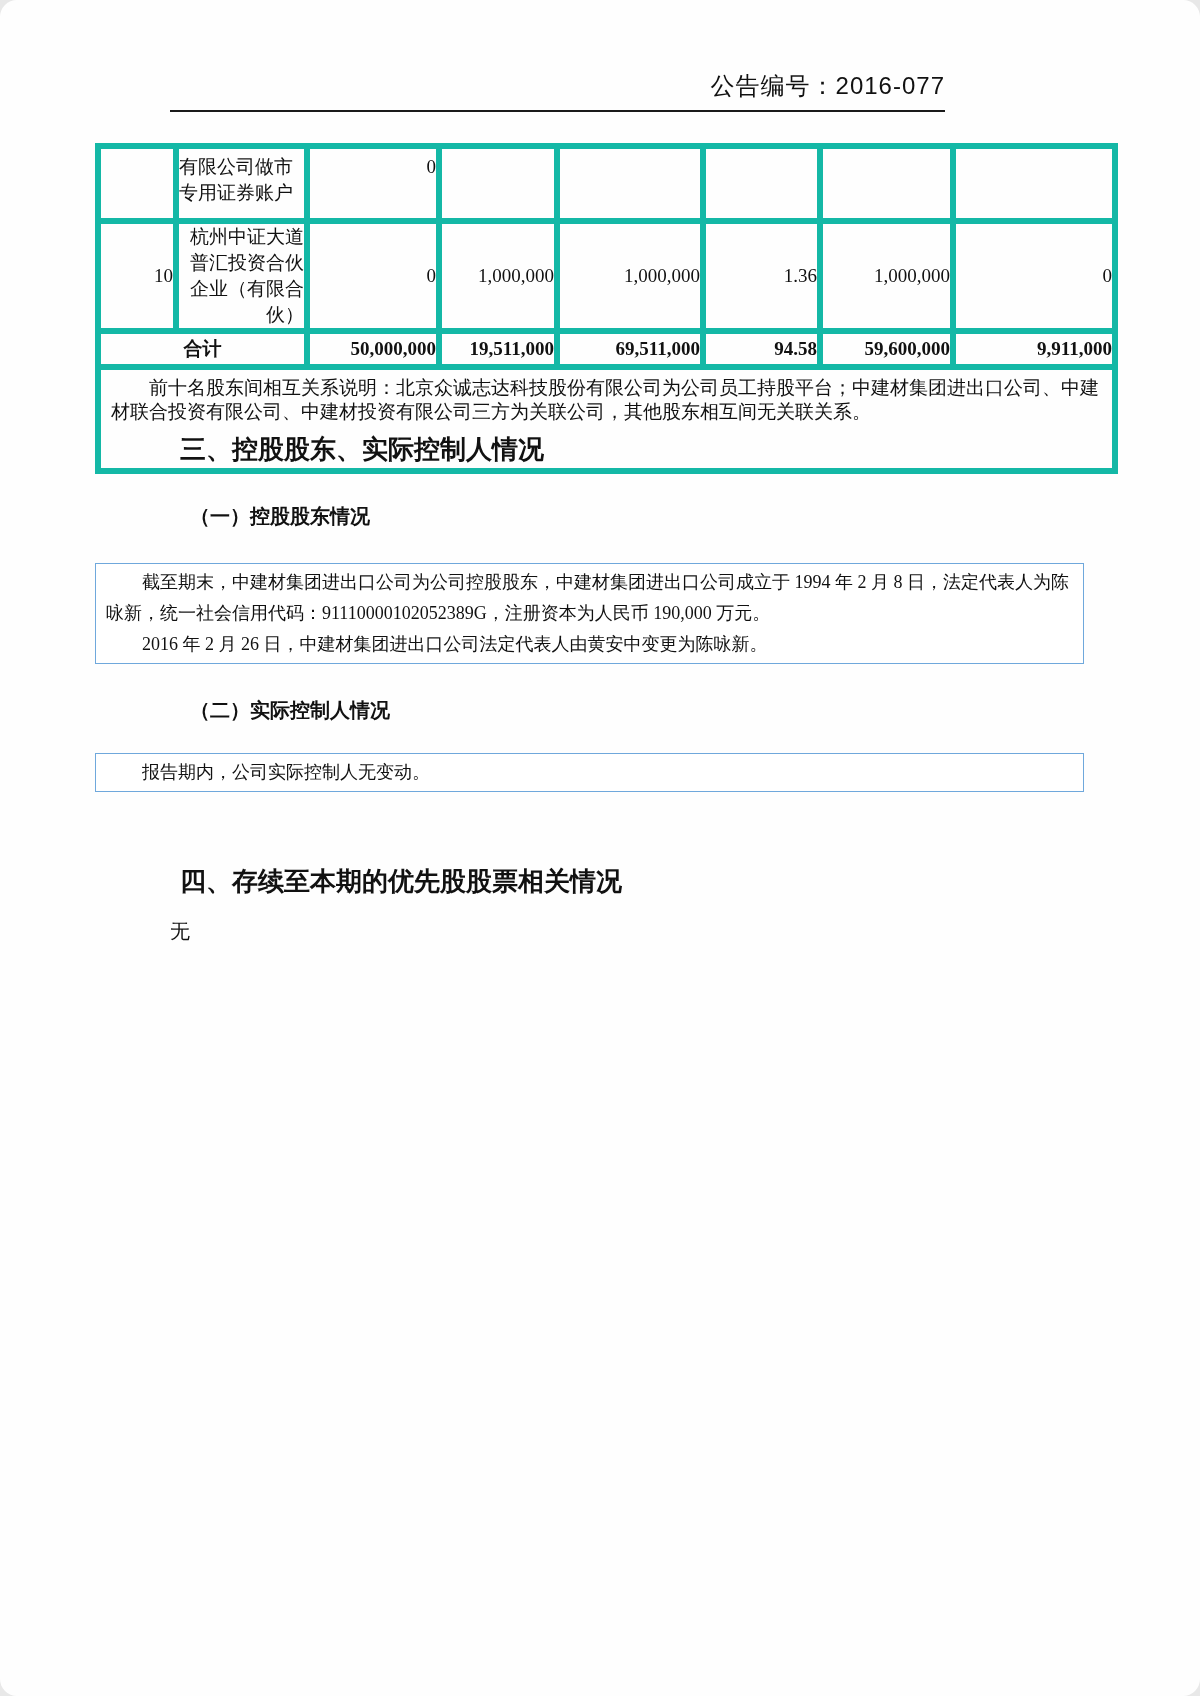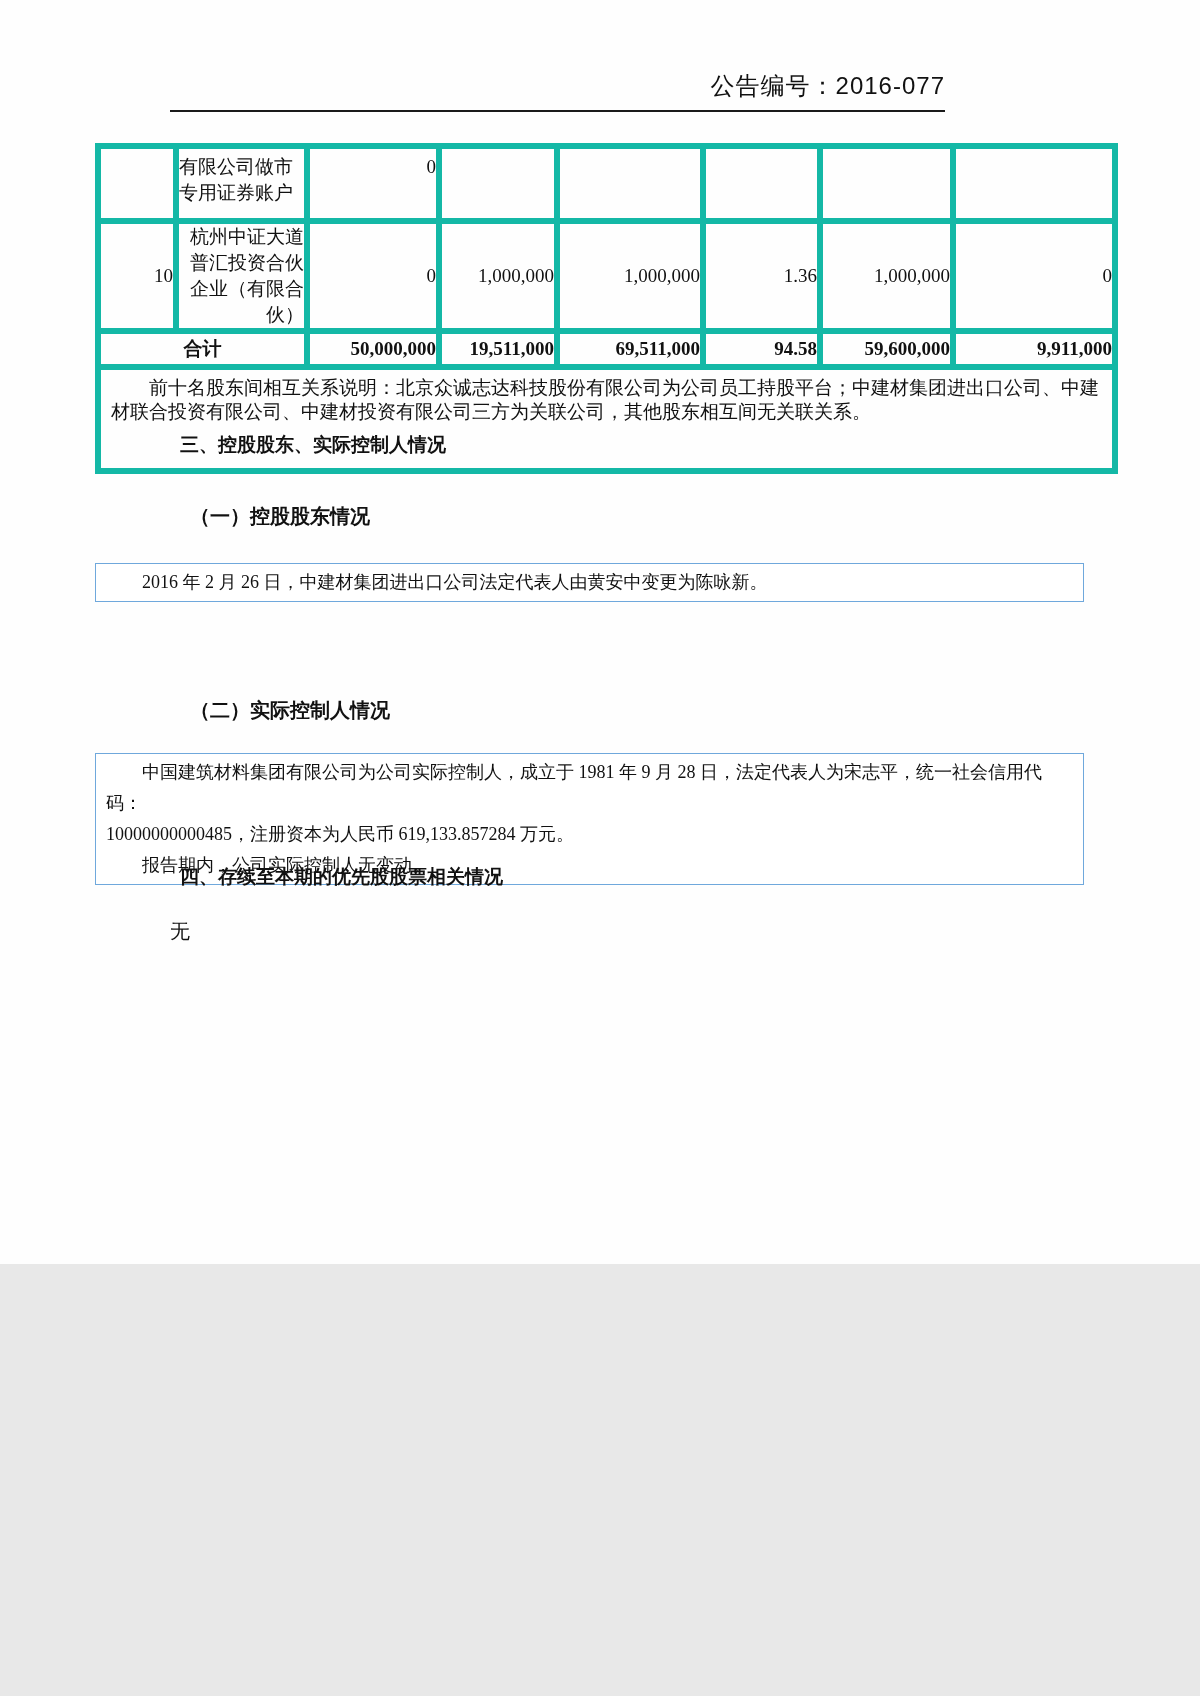--- a/index.html
+++ b/index.html
@@ -1,24 +1,25 @@
 <!DOCTYPE html>
 <html><head>
 <meta charset="utf-8">
 <style>
   html, body { margin: 0; padding: 0; background: #e8e8e8; }
   .page {
     position: relative;
     width: 1200px;
-    height: 1264px;
+    height: 1696px;
     margin: 0 auto;
     background: #fefefe;
     font-family: "Liberation Serif", "DejaVu Serif", serif;
     color: #111;
     overflow: hidden;
+    border-radius: 17px;
   }
   
   .doc-header {
     position: absolute;
     top: 70px;
     left: 170px;
     width: 775px;
     border-bottom: 2px solid #1a1a1a;
     text-align: right;
     font-size: 24px;
@@ -58,21 +59,21 @@
     line-height: 24px;
     text-indent: 2em;
     white-space: pre-line;
     vertical-align: top;
     font-size: 19px;
   }
   
   .h-sec {
     position: absolute;
     left: 180px;
-    font-size: 19px;
+    font-size: 26px;
     font-weight: bold;
     font-family: Liberation Sans, sans-serif;
   }
   .h-sub {
     position: absolute;
     left: 190px;
     font-size: 20px;
     font-weight: bold;
     font-family: "Liberation Sans", "DejaVu Sans", sans-serif;
   }
@@ -159,28 +160,28 @@
 材联合投资有限公司、中建材投资有限公司三方为关联公司，其他股东相互间无关联关系。</td>
     </tr>
   </tbody>
     </table>
 
   <div class="h-sec" style="top:432px;">三、控股股东、实际控制人情况</div>
 
   <div class="h-sub" style="top:503px;">（一）控股股东情况</div>
 
   <div class="textbox" style="top:563px;">
+    <p>截至期末，中建材集团进出口公司为公司控股股东，中建材集团进出口公司成立于 1994 年 2 月 8 日，法定代表人为陈
+咏新，统一社会信用代码：91110000102052389G，注册资本为人民币 190,000 万元。</p>
     <p>2016 年 2 月 26 日，中建材集团进出口公司法定代表人由黄安中变更为陈咏新。</p>
   </div>
 
   <div class="h-sub" style="top:697px;">（二）实际控制人情况</div>
 
   <div class="textbox" style="top:753px;">
-    <p>中国建筑材料集团有限公司为公司实际控制人，成立于 1981 年 9 月 28 日，法定代表人为宋志平，统一社会信用代码：
-10000000000485，注册资本为人民币 619,133.857284 万元。</p>
     <p>报告期内，公司实际控制人无变动。</p>
   </div>
 
   <div class="h-sec" style="top:864px;">四、存续至本期的优先股股票相关情况</div>
 
   <div class="plain-body" style="top:918px;">无</div>
 
 </div>
 
 </body></html>

